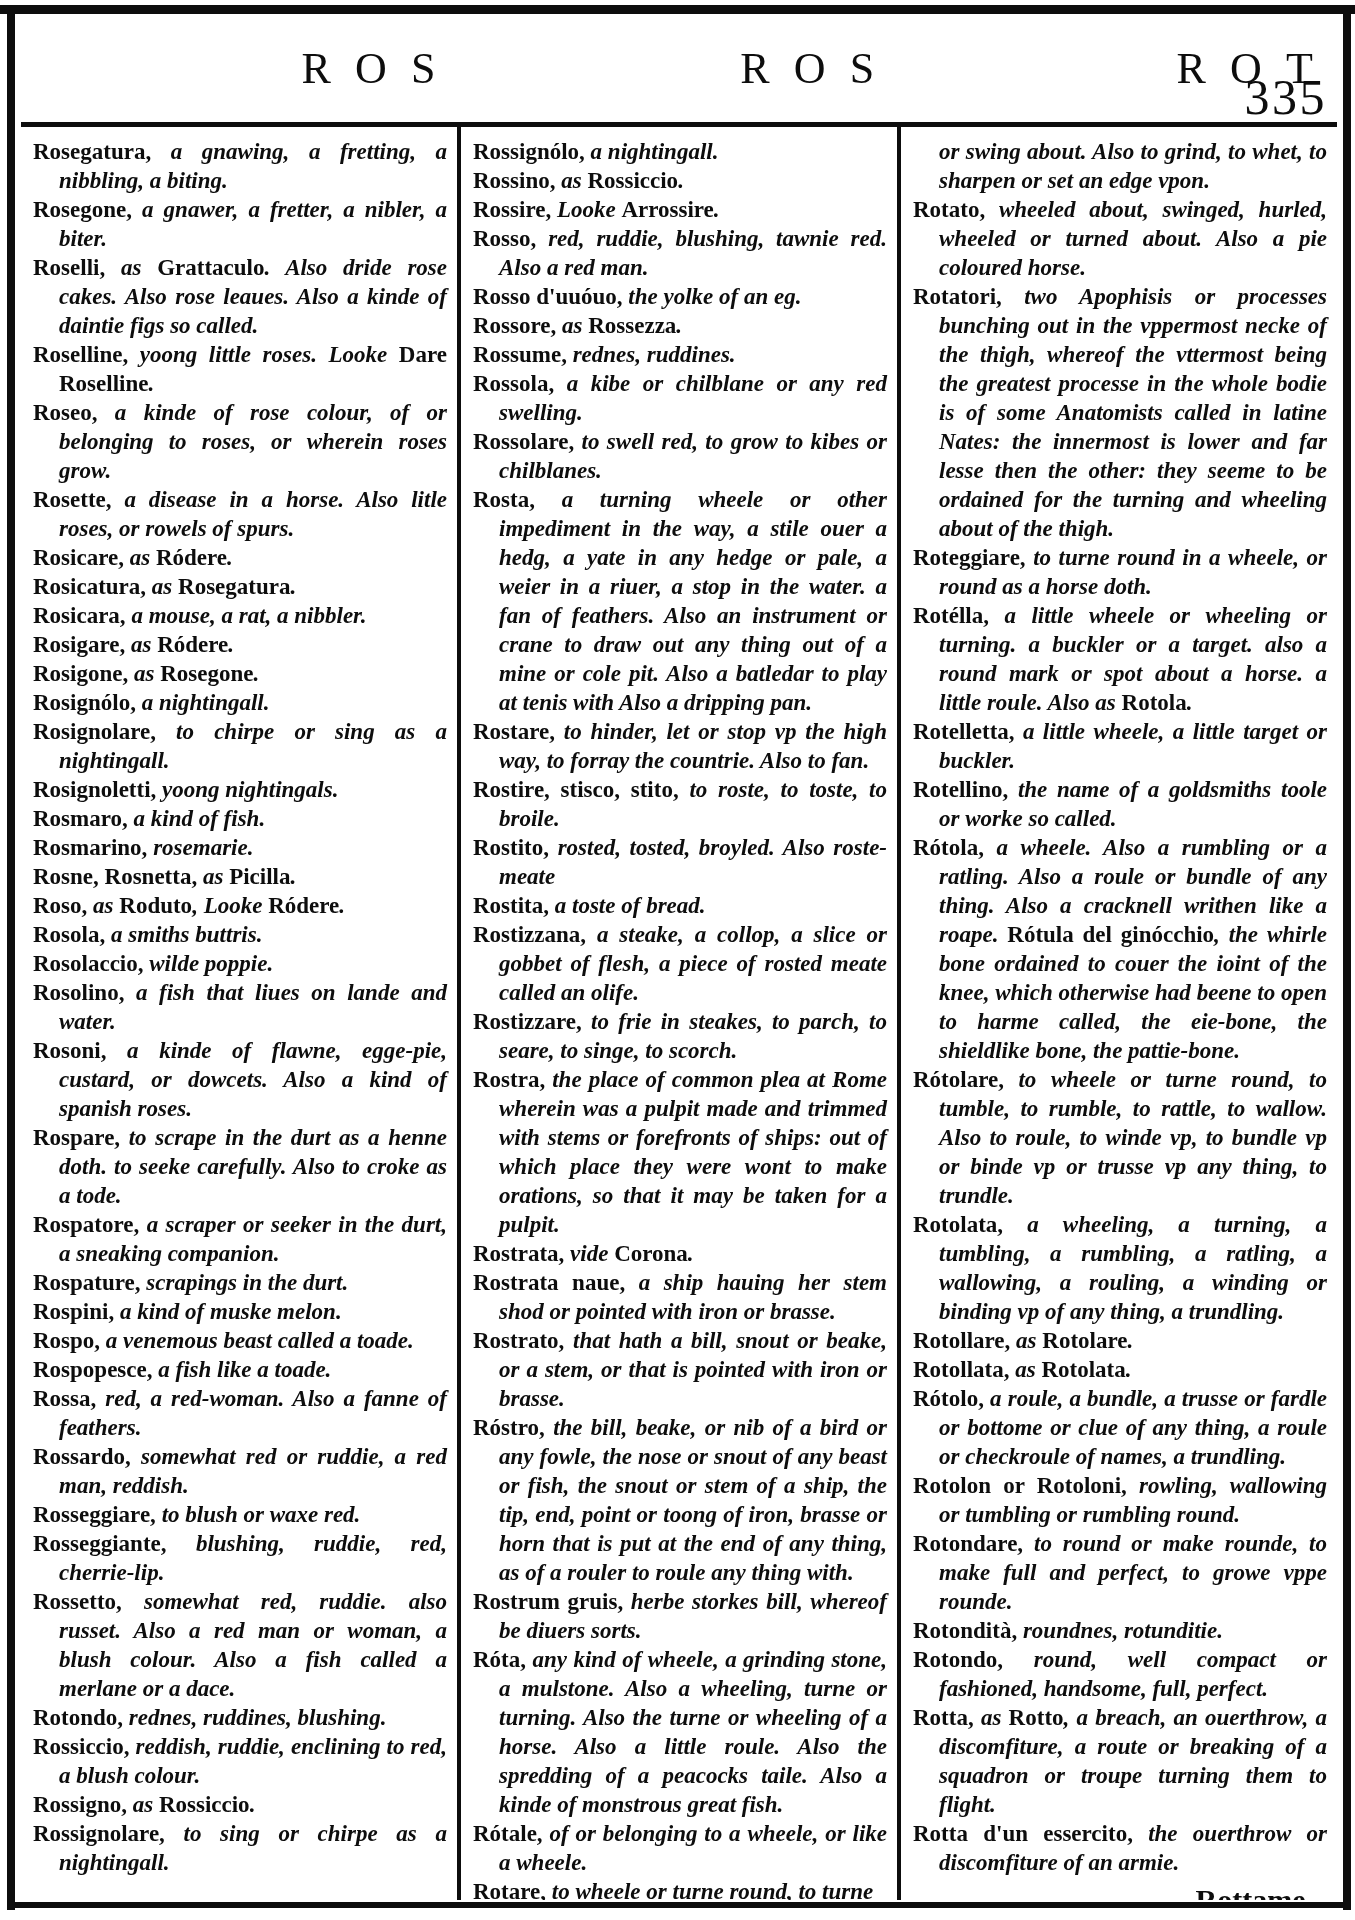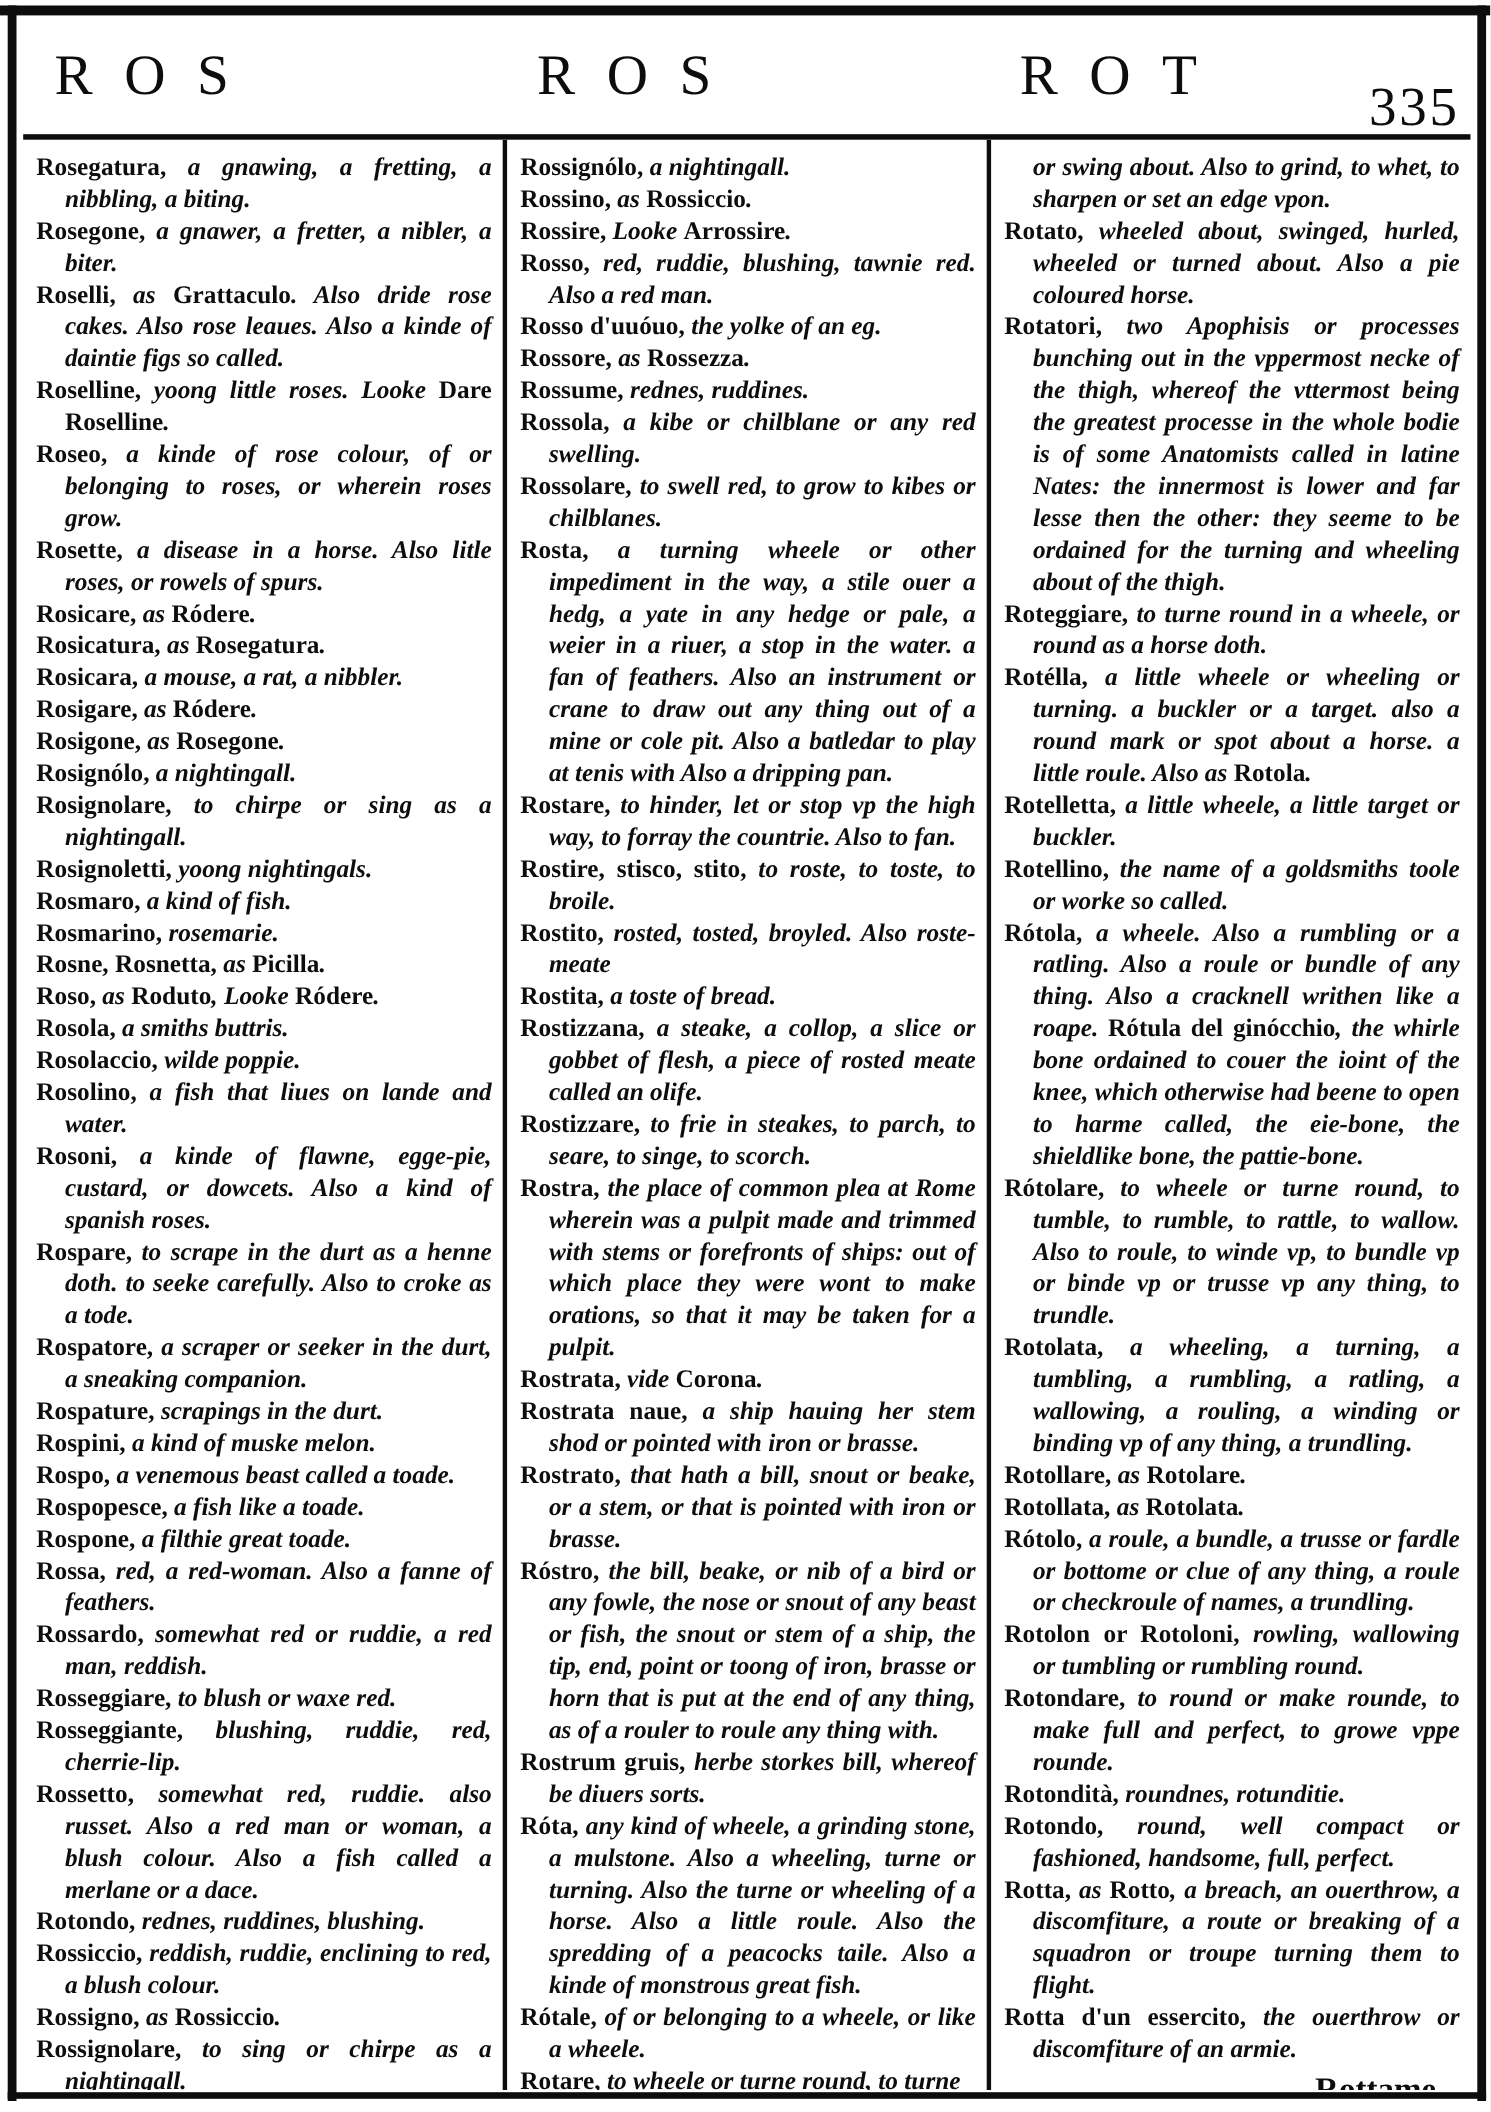--- a/index.html
+++ b/index.html
@@ -28,22 +28,22 @@
   }
   .header {
     position: relative;
     height: 108px;
     display: flex;
     align-items: center;
     flex: 0 0 auto;
   }
   .header-section {
     flex: 1 1 0;
-    text-align: left;
-    font-size: 52px;
+    text-align: right;
+    font-size: 44px;
     letter-spacing: 0.55em;
     text-indent: 0.55em; 
     white-space: nowrap;
   }
   .page-number {
     position: absolute;
     right: 10px;
     bottom: -4px;
     font-size: 50px;
     letter-spacing: 0.05em;
@@ -133,21 +133,20 @@
           <p class="entry"><span class="head">Rosola, </span><span class="def"><span>a smiths buttris.</span></span></p>
           <p class="entry"><span class="head">Rosolaccio, </span><span class="def"><span>wilde poppie.</span></span></p>
           <p class="entry"><span class="head">Rosolino, </span><span class="def"><span>a fish that liues on lande and water.</span></span></p>
           <p class="entry"><span class="head">Rosoni, </span><span class="def"><span>a kinde of flawne, egge-pie, custard, or dowcets. Also a kind of spanish roses.</span></span></p>
           <p class="entry"><span class="head">Rospare, </span><span class="def"><span>to scrape in the durt as a henne doth. to seeke carefully. Also to croke as a tode.</span></span></p>
           <p class="entry"><span class="head">Rospatore, </span><span class="def"><span>a scraper or seeker in the durt, a sneaking companion.</span></span></p>
           <p class="entry"><span class="head">Rospature, </span><span class="def"><span>scrapings in the durt.</span></span></p>
           <p class="entry"><span class="head">Rospini, </span><span class="def"><span>a kind of muske melon.</span></span></p>
           <p class="entry"><span class="head">Rospo, </span><span class="def"><span>a venemous beast called a toade.</span></span></p>
           <p class="entry"><span class="head">Rospopesce, </span><span class="def"><span>a fish like a toade.</span></span></p>
-          <p class="entry"><span class="head">Rospone, </span><span class="def"><span>a filthie great toade.</span></span></p>
           <p class="entry"><span class="head">Rossa, </span><span class="def"><span>red, a red-woman. Also a fanne of feathers.</span></span></p>
           <p class="entry"><span class="head">Rossardo, </span><span class="def"><span>somewhat red or ruddie, a red man, reddish.</span></span></p>
           <p class="entry"><span class="head">Rosseggiare, </span><span class="def"><span>to blush or waxe red.</span></span></p>
           <p class="entry"><span class="head">Rosseggiante, </span><span class="def"><span>blushing, ruddie, red, cherrie-lip.</span></span></p>
           <p class="entry"><span class="head">Rossetto, </span><span class="def"><span>somewhat red, ruddie. also russet. Also a red man or woman, a blush colour. Also a fish called a merlane or a dace.</span></span></p>
           <p class="entry"><span class="head">Rotondo, </span><span class="def"><span>rednes, ruddines, blushing.</span></span></p>
           <p class="entry"><span class="head">Rossiccio, </span><span class="def"><span>reddish, ruddie, enclining to red, a blush colour.</span></span></p>
           <p class="entry"><span class="head">Rossigno, </span><span class="def"><span>as </span><span class="roman">Rossiccio</span><span>.</span></span></p>
           <p class="entry"><span class="head">Rossignolare, </span><span class="def"><span>to sing or chirpe as a nightingall.</span></span></p>
         </div>

